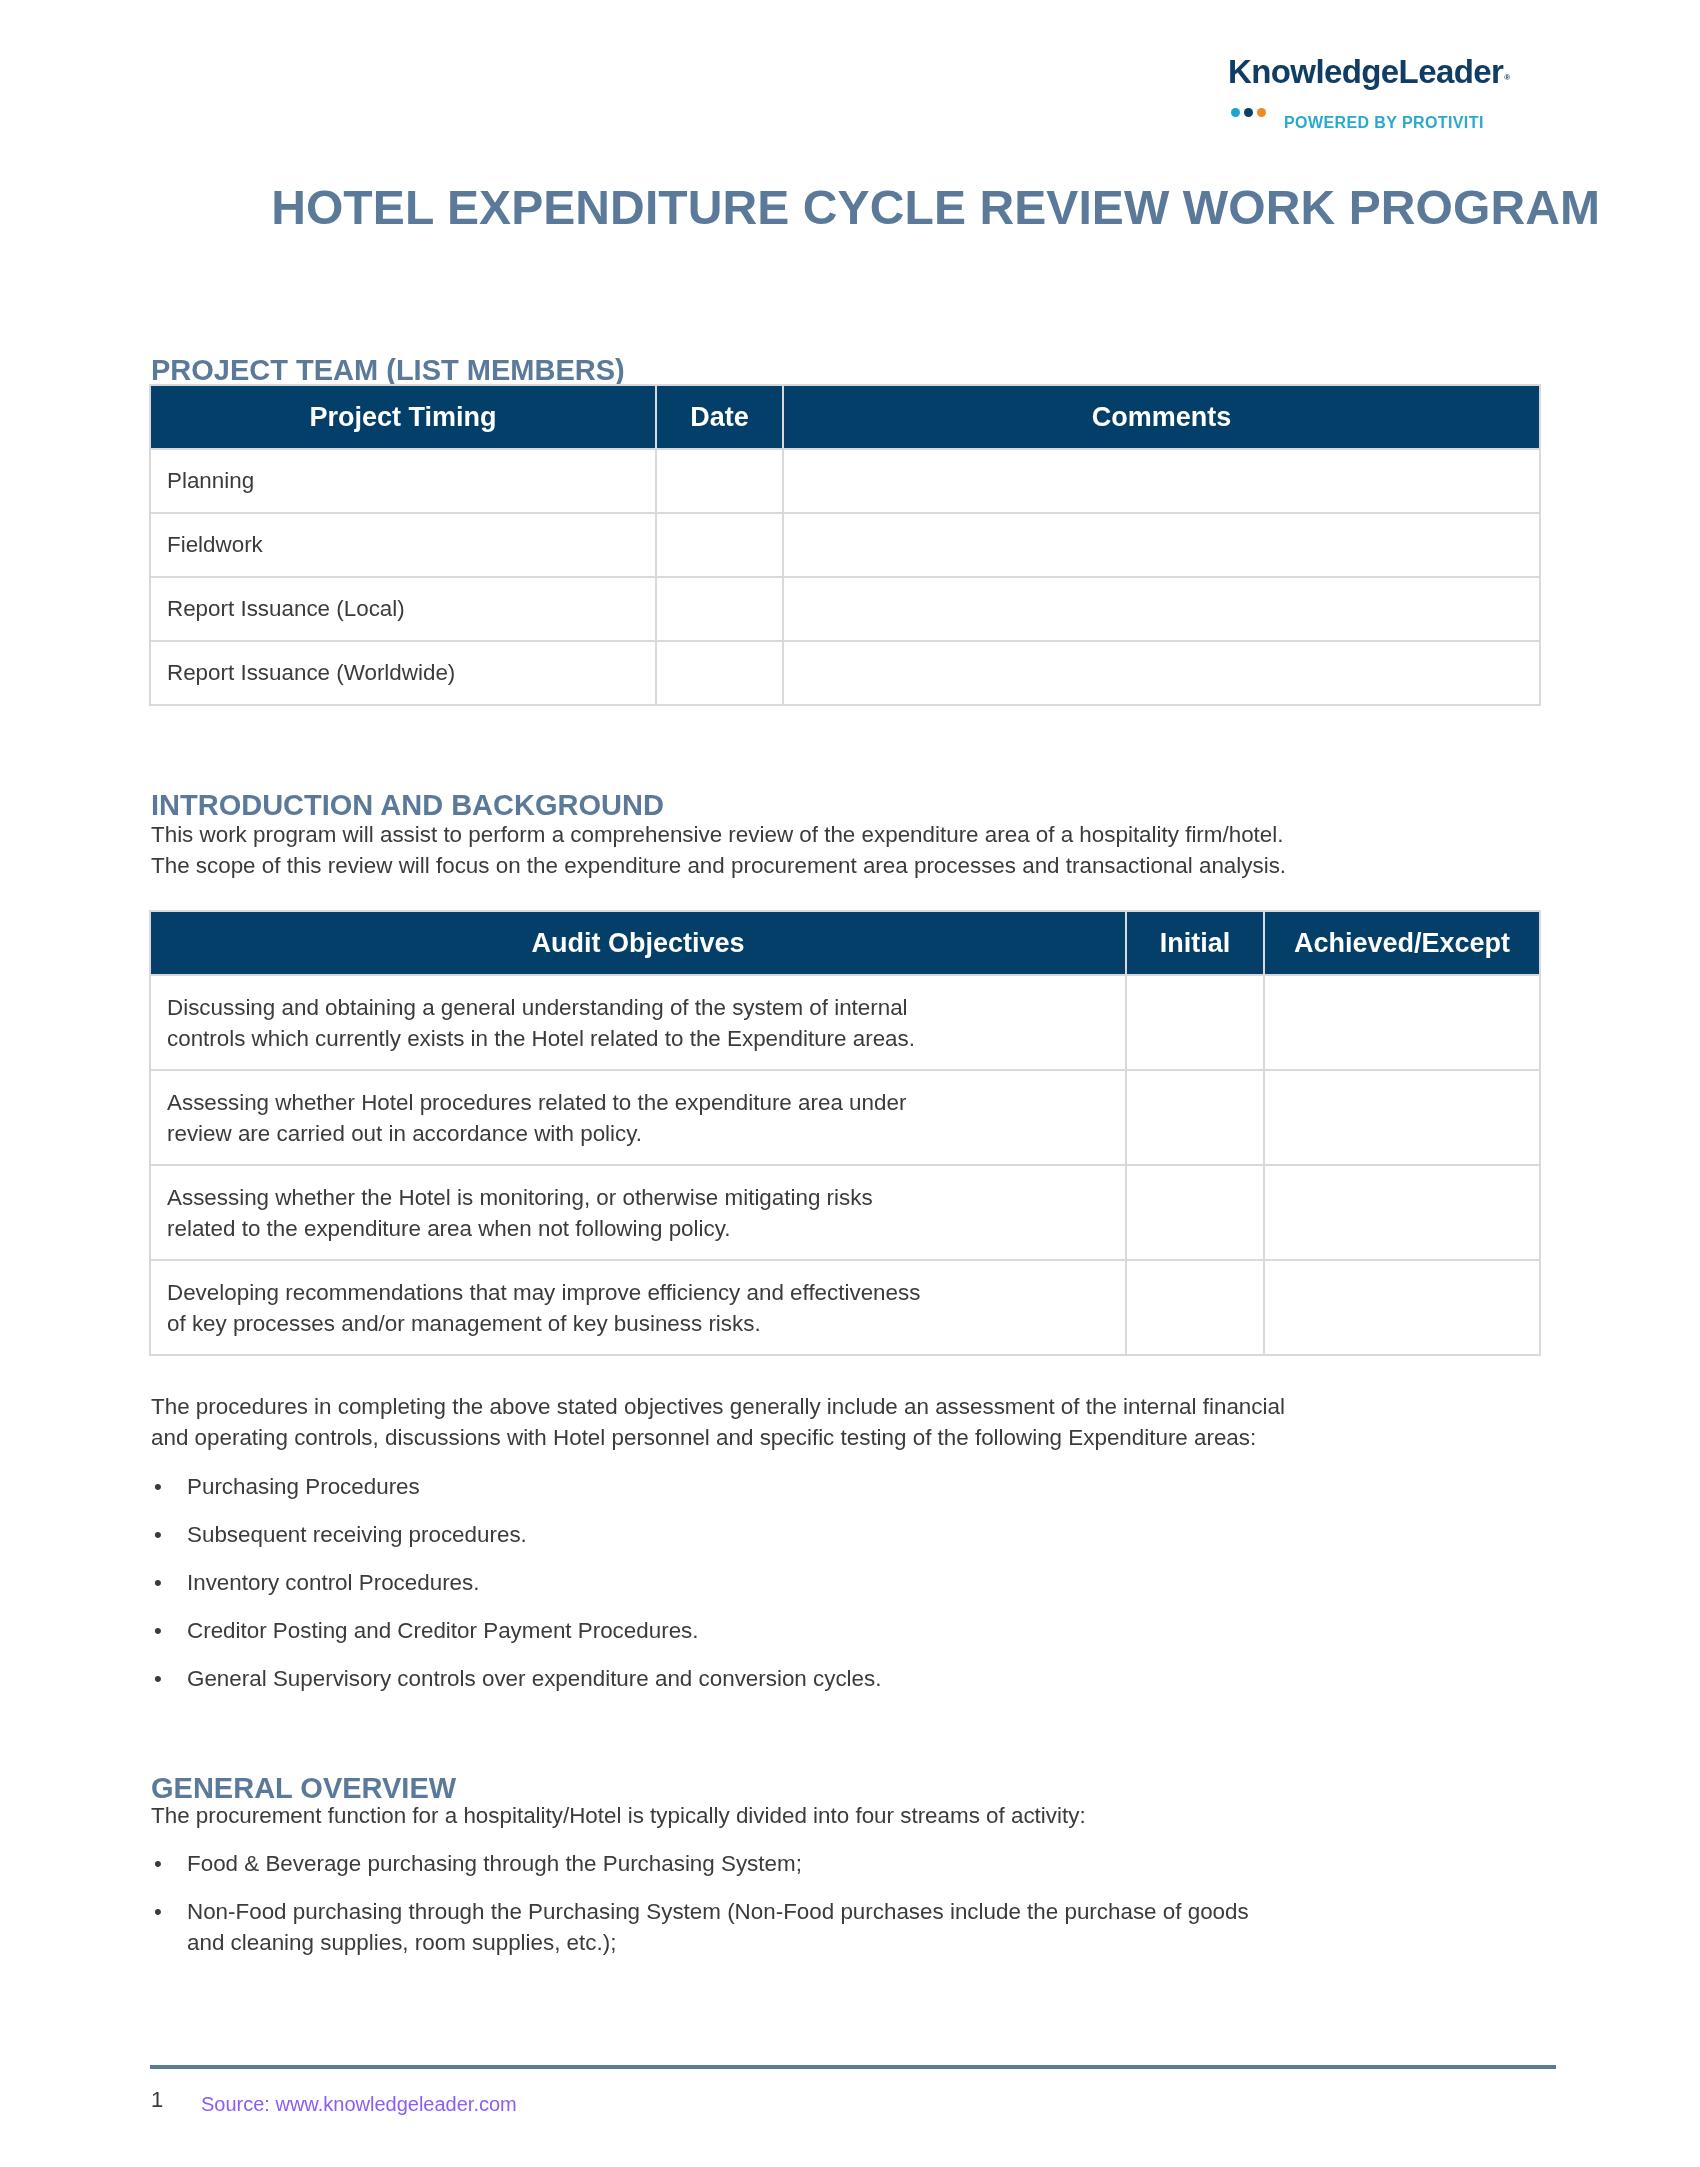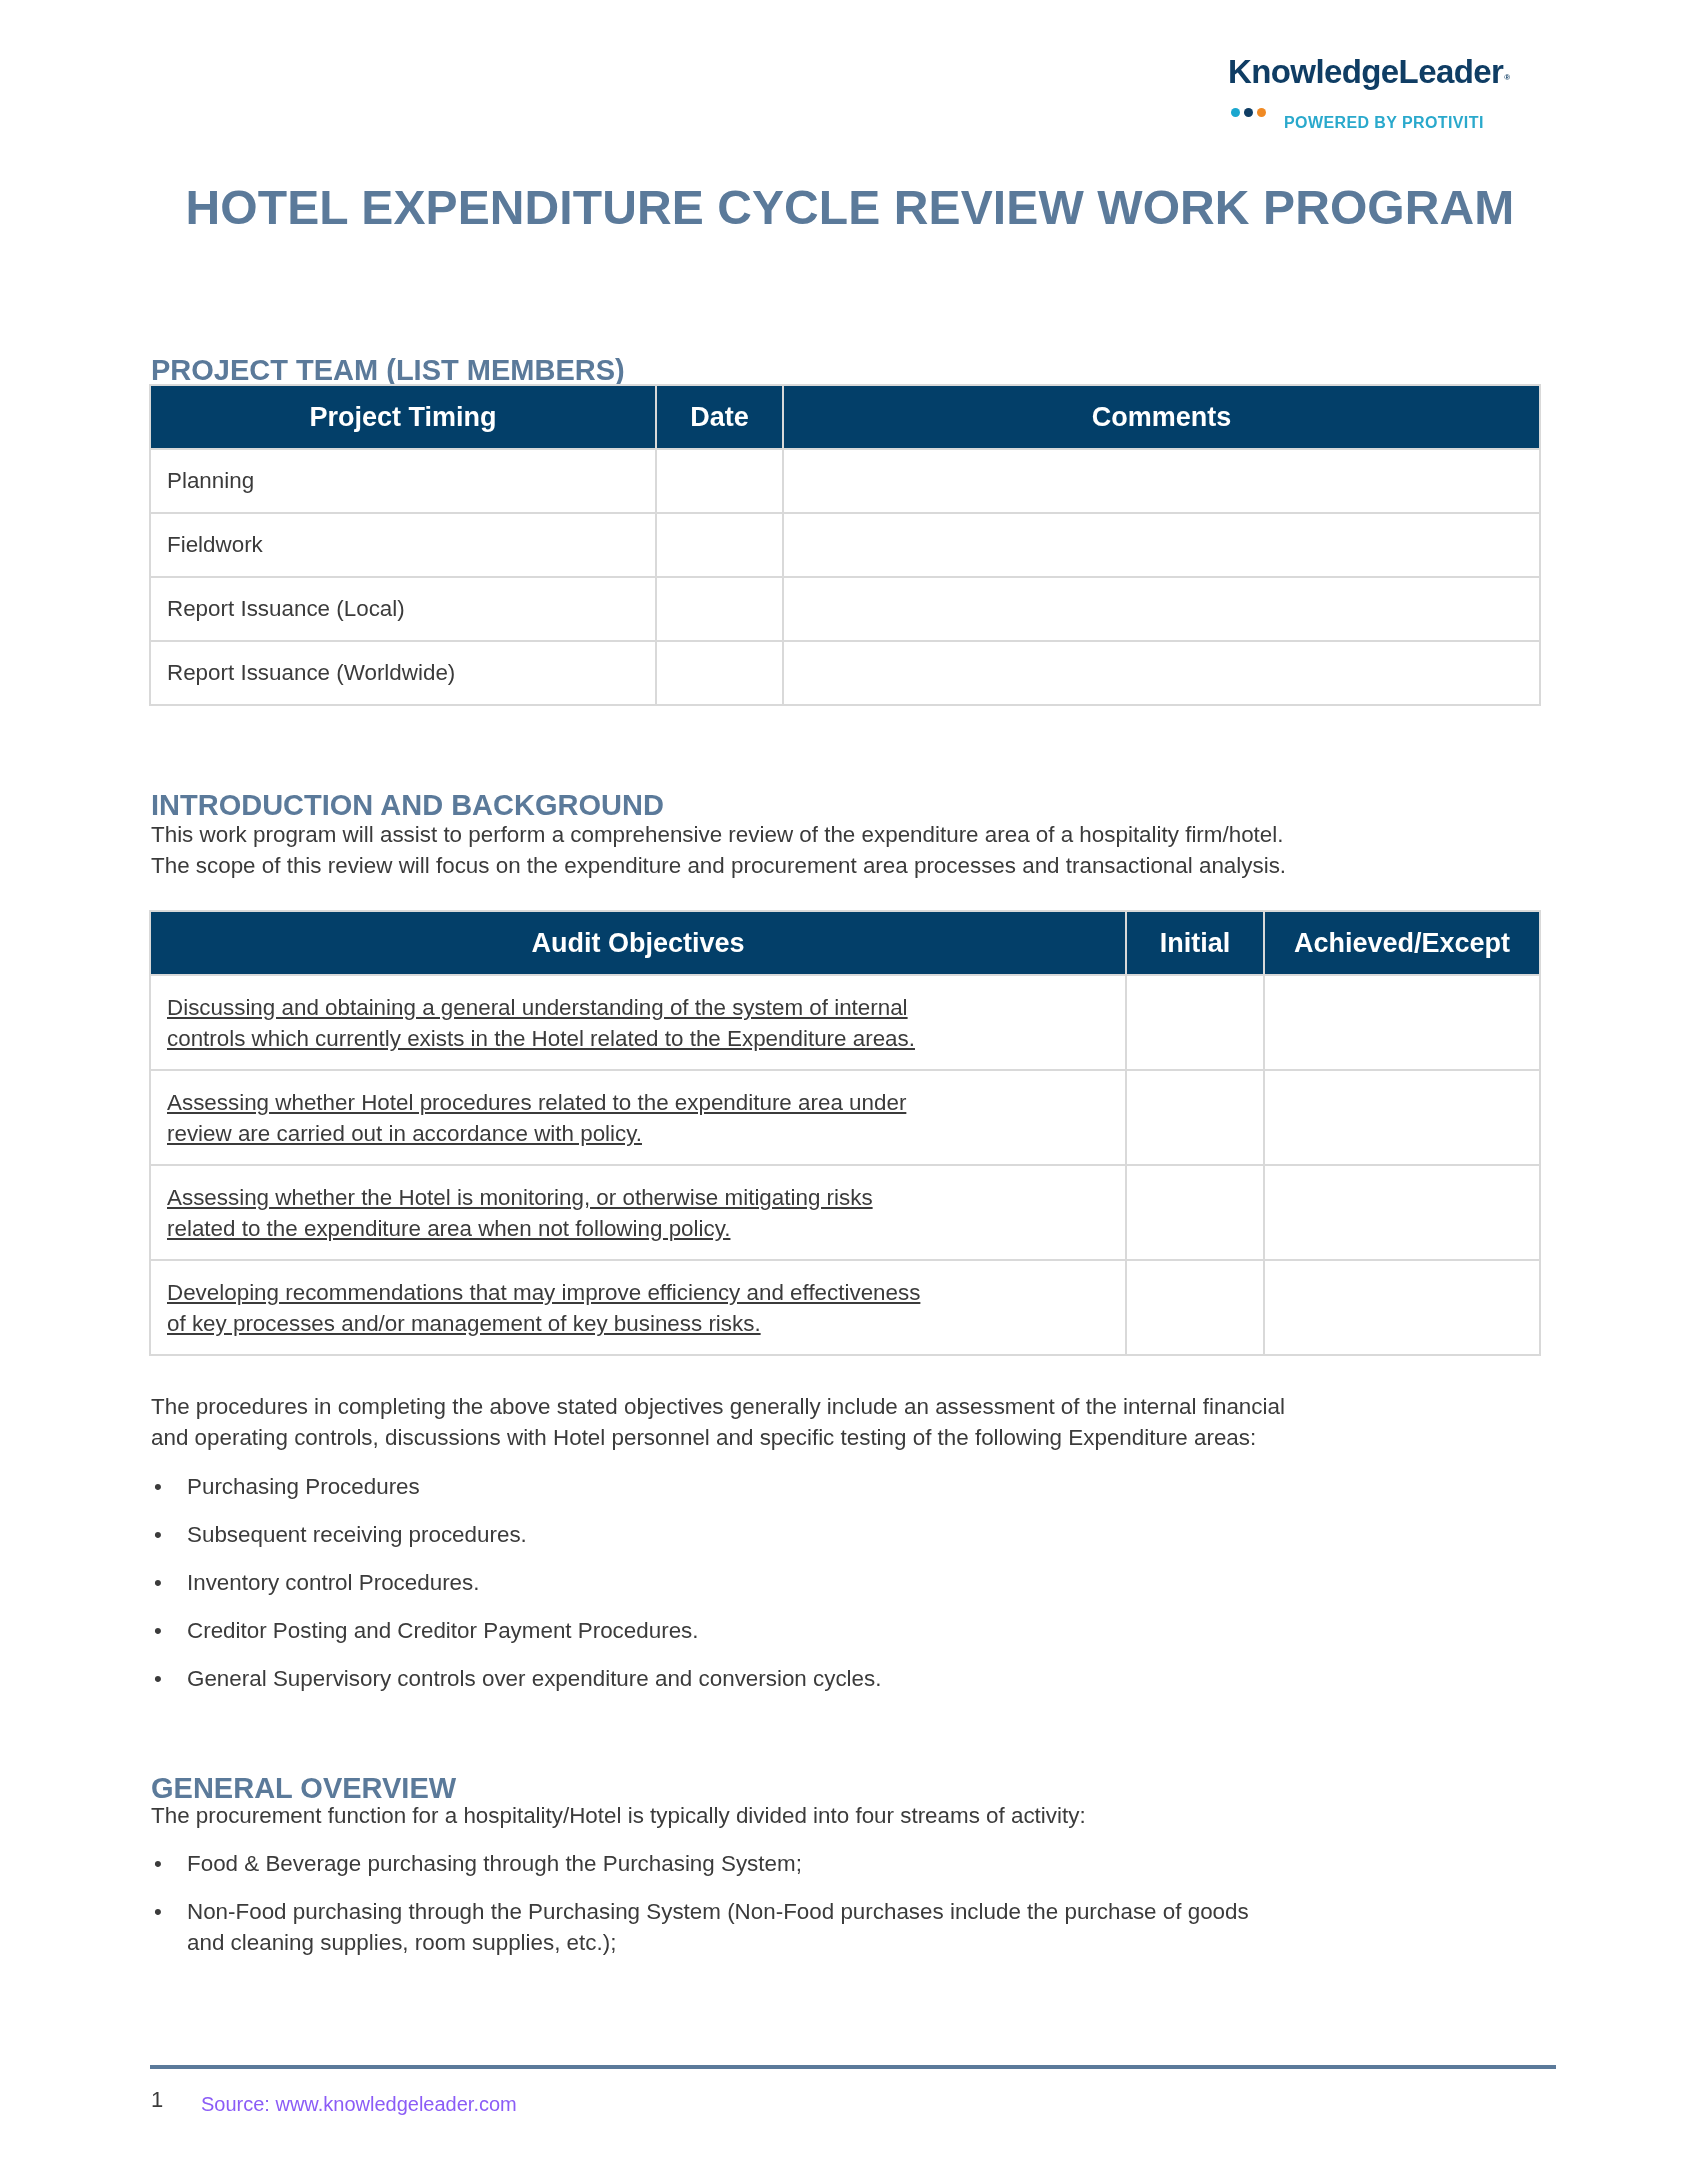--- a/index.html
+++ b/index.html
@@ -12,41 +12,41 @@
                letter-spacing: -0.6px; line-height: 40px; white-space: nowrap; }
   .logo-reg { font-size: 8px; vertical-align: top; position: relative; top: 6px; margin-left: 1px; }
   .dot { width: 9px; height: 9px; border-radius: 50%; top: 108px; }
   .dot1 { left: 1231px; background: #1aa7cf; }
   .dot2 { left: 1244px; background: #0f3d64; }
   .dot3 { left: 1257px; background: #f08a24; }
   .powered { left: 1284px; top: 116px; font-size: 16px; font-weight: bold; color: #2aa9cc;
              letter-spacing: 0.4px; white-space: nowrap; line-height: 14px; }
 
   
-  .doc-title { left: 100px; width: 1500px; top: 178px; text-align: center; font-size: 48px;
+  .doc-title { left: 100px; width: 1500px; top: 178px; text-align: right; font-size: 48px;
                font-weight: bold; color: #5b7a9a; line-height: 60px; white-space: nowrap; letter-spacing: 0.1px; }
   .h2 { left: 151px; font-size: 29px; font-weight: bold; color: #5b7a9a; line-height: 36px; white-space: nowrap; margin-top: 34px; }
 
   .para { left: 151px; width: 1420px; font-size: 22.4px; line-height: 31px; color: #3b3b3b; }
   .para div { white-space: nowrap; }
 
   
   table.grid { position: absolute; border-collapse: collapse; table-layout: fixed;
                font-family: "Liberation Sans", sans-serif; }
   table.grid th { background: #033f69; color: #ffffff; font-weight: bold; font-size: 27px;
                   border: 2px solid #d9d9d9; text-align: center; padding: 0; }
   table.grid td { border: 2px solid #d9d9d9; font-size: 22.4px; color: #3b3b3b; padding: 0 10px 0 16px;
                   vertical-align: middle; background: #fff; }
   #t1 { left: 149px; top: 384px; width: 1390px; }
   #t1 th { height: 62px; }
   #t1 td { height: 62px; }
   #t2 { left: 149px; top: 910px; width: 1390px; }
   #t2 th { height: 62px; }
   #t2 td { height: 93px; line-height: 31px; }
-  #t2 td.obj { padding-left: 16px; text-decoration: underline; }
+  #t2 td.obj { padding-left: 16px; }
 
   
   ul.bullets { position: absolute; left: 151px; margin: 0; padding: 0; list-style: none;
                font-size: 22.4px; color: #3b3b3b; }
   ul.bullets li { position: relative; padding-left: 36px; line-height: 31px; margin-bottom: 17px; white-space: nowrap; }
   ul.bullets li .bullet { position: absolute; left: 3px; top: 0; }
 
   .footer-rule { left: 150px; top: 2065px; width: 1406px; height: 4px; background: #5b7a9a; }
   .page-num { left: 151px; top: 2087px; font-size: 22px; color: #3b3b3b; }
   .source { left: 201px; top: 2093px; font-size: 20px; color: #8b5cf6; white-space: nowrap; }

